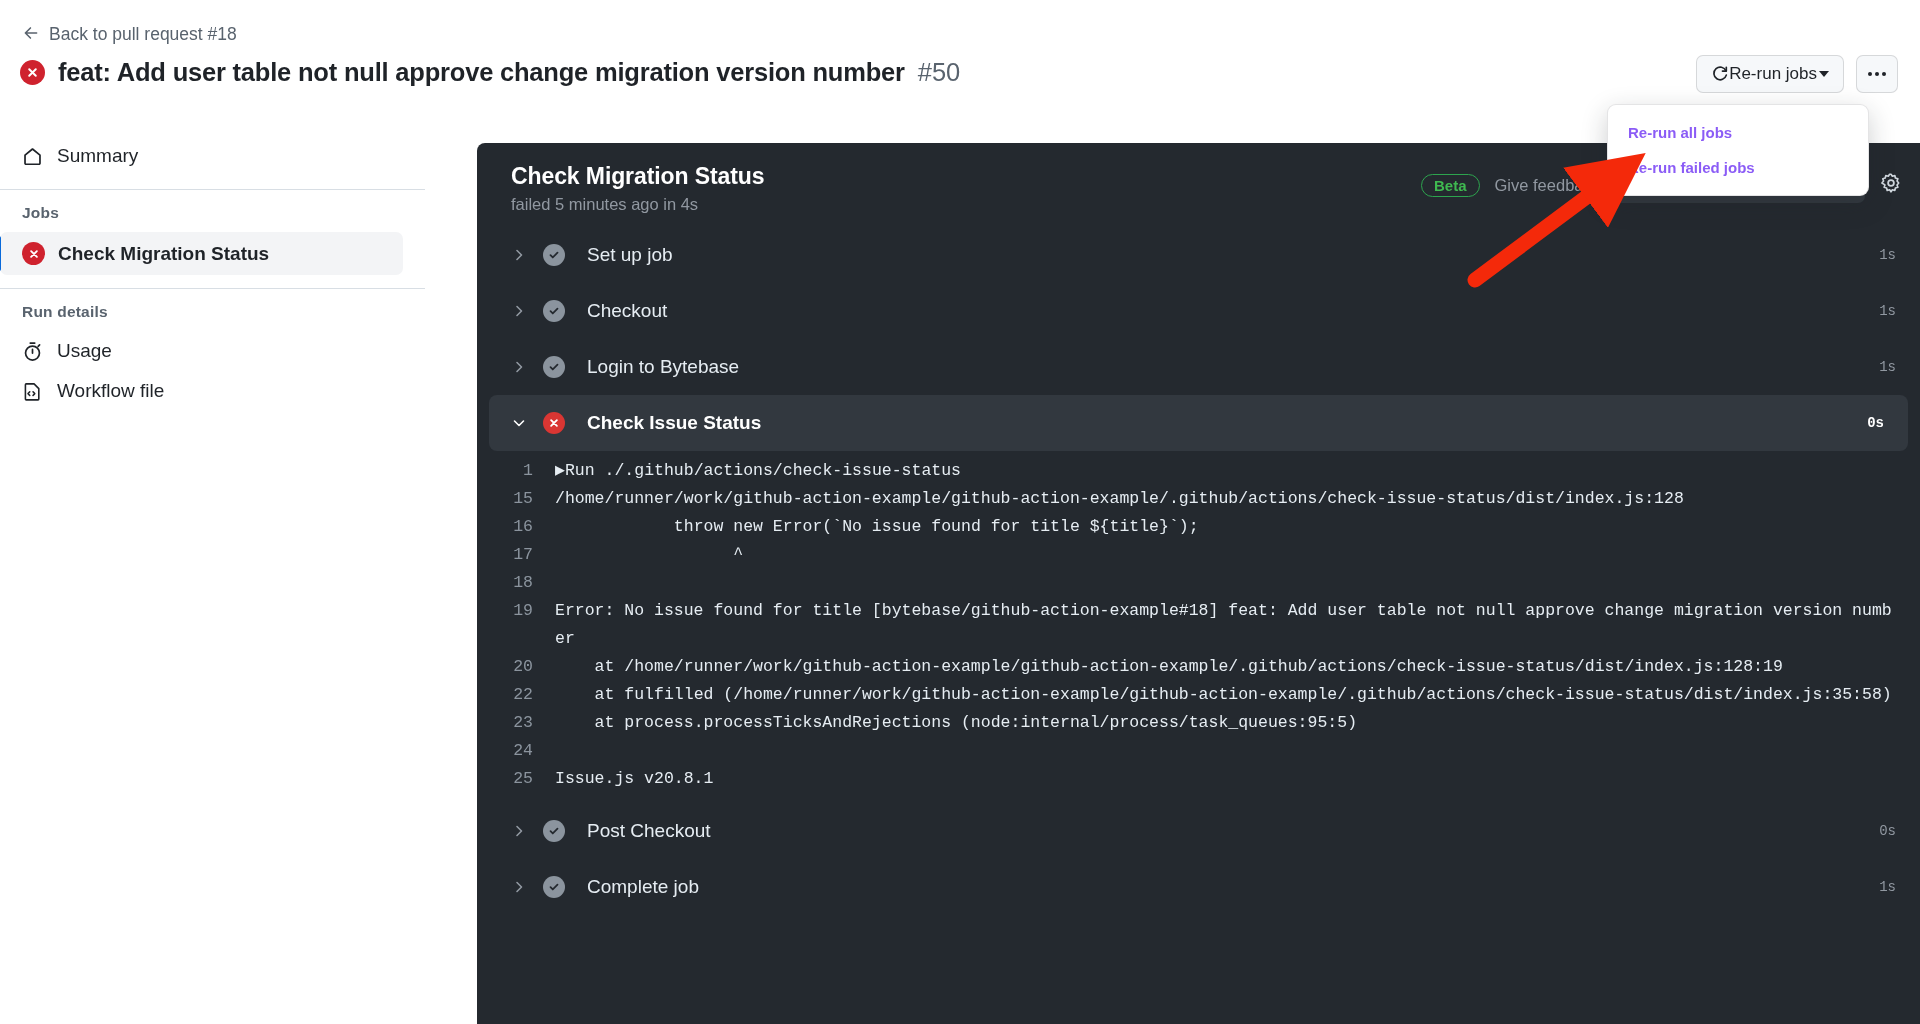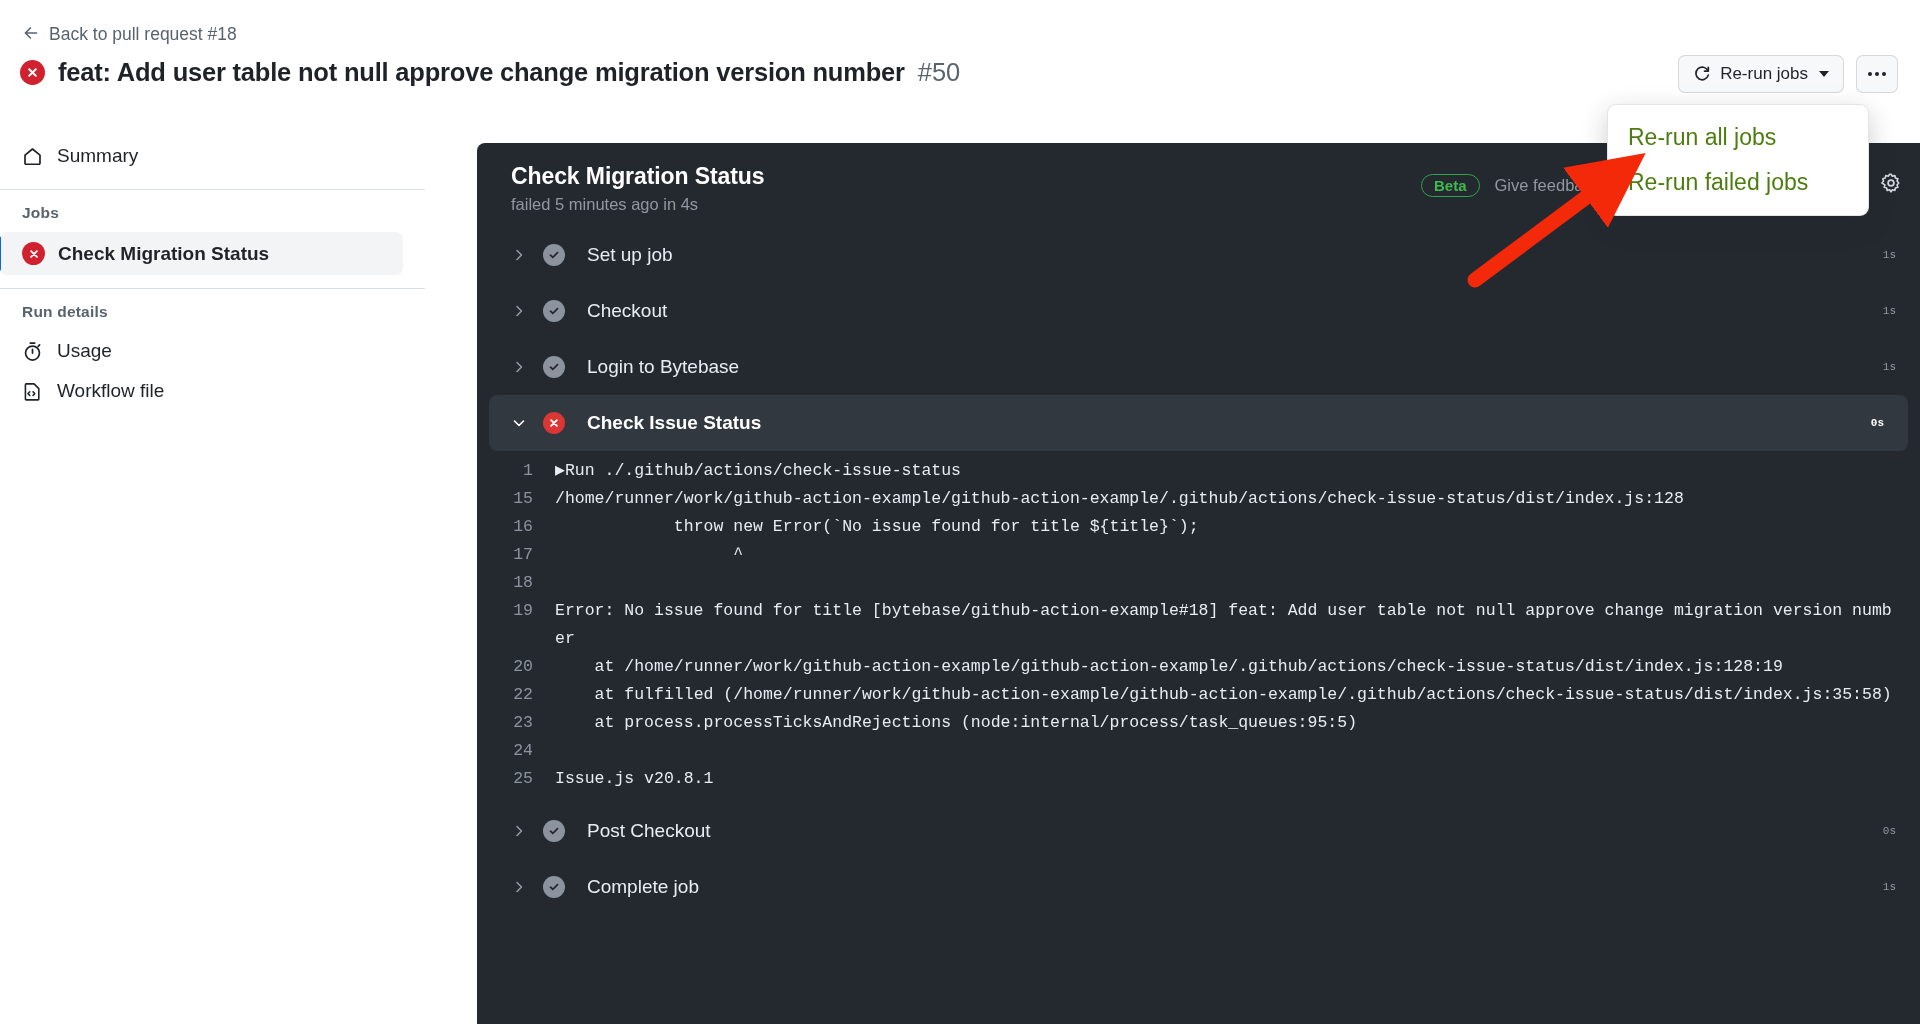--- a/index.html
+++ b/index.html
@@ -34,21 +34,21 @@
     letter-spacing: -0.2px; white-space: nowrap; text-align: right;
   }
   .run-number { font-size: 25.5px; font-weight: 400; color: #59636e; }
 
   
   .hdr-actions {
     position: absolute; right: 22px; top: 55px;
     display: flex; align-items: center; gap: 12px;
   }
   .btn {
-    display: flex; align-items: center; gap: 9px;
+    display: flex; align-items: center; gap: 0;
     height: 38px; padding: 0 14px;
     background: #f6f8fa; border: 1px solid rgba(31,35,40,0.15);
     border-radius: 7px; cursor: pointer;
     font-size: 17px; color: #1f2328; font-weight: 500;
     font-family: "Liberation Sans", sans-serif;
   }
   .btn svg { display: block; }
   .btn .caret {
     width: 0; height: 0; margin-left: 2px;
     border-left: 5px solid transparent; border-right: 5px solid transparent;
@@ -64,22 +64,23 @@
 
   
   .dropdown {
     position: absolute; right: 51px; top: 104px; width: 262px;
     background: #ffffff; border: 1px solid rgba(31,35,40,0.12);
     border-radius: 9px; padding: 10px 0;
     box-shadow: 0 8px 26px rgba(31,35,40,0.22);
     z-index: 40;
   }
   .dd-item {
-    padding: 9px 20px; font-size: 23px; color: #4d7c0f; cursor: pointer;
+    padding: 9px 20px; font-size: 15px; color: #8b5cf6; cursor: pointer;
     white-space: nowrap;
+    font-weight: bold;
   }
 
   
   .sidebar { position: absolute; left: 0; top: 136px; width: 425px; }
   .side-row {
     display: flex; align-items: center; gap: 14px;
     padding: 9px 0 9px 22px; font-size: 19px; color: #1f2328;
     cursor: pointer; position: relative;
   }
   .side-row svg { display: block; flex: 0 0 auto; }
@@ -148,21 +149,21 @@
     width: 22px; height: 22px; border-radius: 50%; flex: 0 0 auto;
     display: flex; align-items: center; justify-content: center;
     margin: 0 22px 0 10px;
   }
   .ok-ic { background: #8b949e; }
   .err-ic { background: #da3633; }
   .ok-ic svg, .err-ic svg { width: 14px; height: 14px; display: block; }
   .step-label { font-size: 19px; color: #e6edf3; }
   .step.active .step-label { font-weight: 700; color: #ffffff; }
   .step-dur {
-    margin-left: auto; font-size: 11px; color: #9198a1;
+    margin-left: auto; font-size: 14px; color: #9198a1;
     font-family: "Liberation Mono", monospace;
   }
   .step.active .step-dur { color: #ffffff; font-weight: 700; }
 
   
   .log-body {
     padding: 6px 24px 10px 34px;
     font-family: "Liberation Mono", monospace;
     font-size: 16.5px; line-height: 28px; color: #e6edf3;
   }

